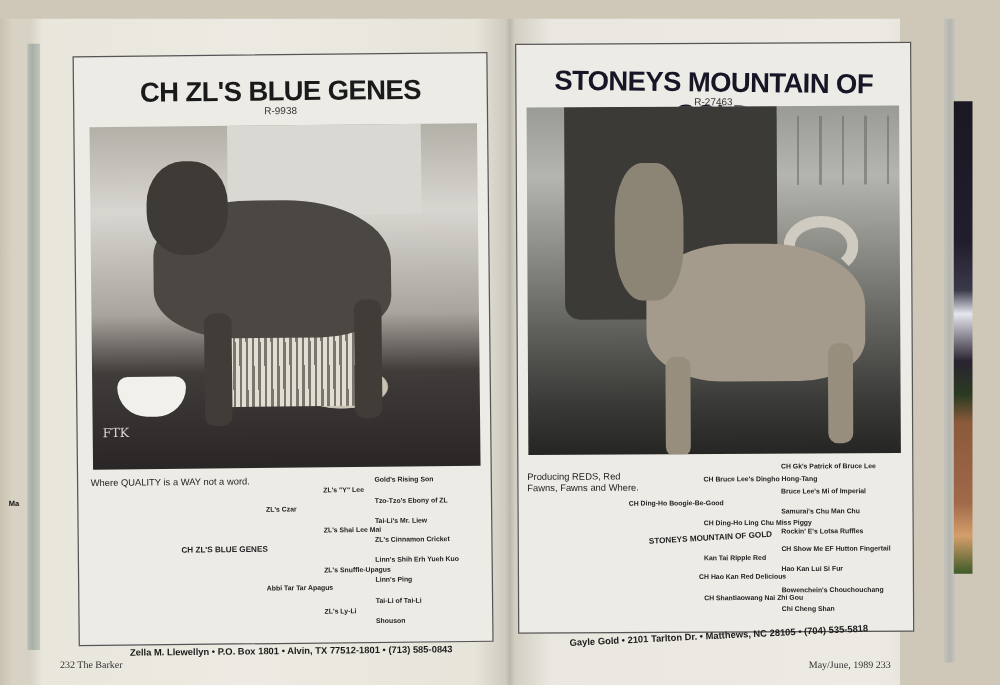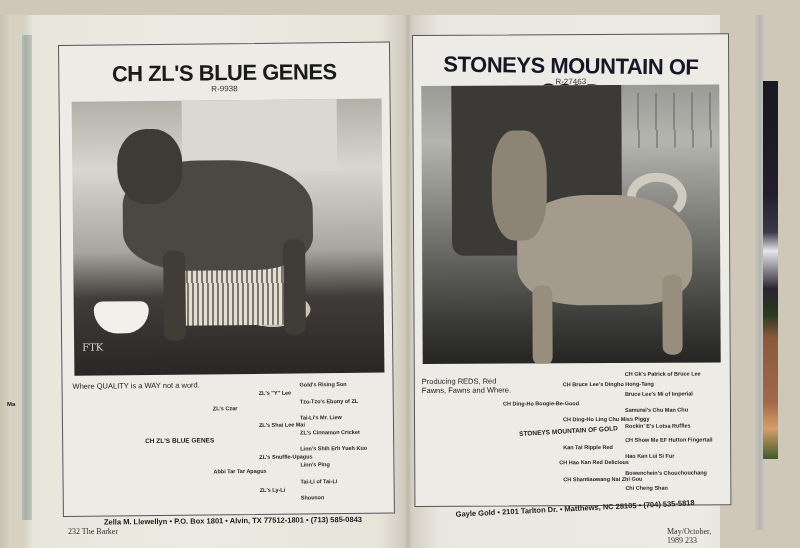--- a/index.html
+++ b/index.html
@@ -48,21 +48,21 @@
     .tail{position:absolute;left:205px;top:88px;width:42px;height:30px;border-radius:50%;border:9px solid #d0cbc0;border-bottom-color:transparent;}
     .legs-person{position:absolute;left:30px;top:0;width:170px;height:170px;background:#3b3a37;border-radius:0 0 12px 12px;}
     .fence{position:absolute;left:200px;top:8px;width:96px;height:55px;
       background:repeating-linear-gradient(90deg,transparent 0 16px,#6d6d68 16px 18px);opacity:.6;}
     .watermark{position:absolute;left:8px;top:240px;font-size:10px;color:#d9d6ce;font-family:"DejaVu Serif",serif;}
     .tagline{position:absolute;left:10px;top:336px;font-size:7.5px;color:#222;}
     .producing{position:absolute;left:7px;top:341px;width:90px;font-size:7.5px;line-height:9px;color:#222;}
     .ped{position:absolute;font-size:5.5px;font-weight:bold;color:#222;white-space:nowrap;}
     .ped.main{font-size:6.5px;}
     .contact{position:absolute;font-size:7.5px;font-weight:bold;color:#1a1a1a;white-space:nowrap;}
-    .folio{position:absolute;font-family:"Liberation Serif",serif;font-size:8px;color:#333;margin-left:20px;}
+    .folio{position:absolute;font-family:"Liberation Serif",serif;font-size:8px;color:#333;}
   </style>
 </head>
 <body>
 
 <div class="spread">
   <div class="edge-left"></div>
   <div class="ma">Ma</div>
   <div class="edge-right"></div>
   <div class="photo-strip"></div>
 
@@ -126,14 +126,14 @@
     <div class="ped" style="left:210px;top:356px;">Bruce Lee's Mi of Imperial</div>
     <div class="ped" style="left:210px;top:372px;">Samurai's Chu Man Chu</div>
     <div class="ped" style="left:210px;top:388px;">Rockin' E's Lotsa Ruffles</div>
     <div class="ped" style="left:210px;top:402px;">CH Show Me EF Hutton Fingertail</div>
     <div class="ped" style="left:210px;top:418px;">Hao Kan Lui Si Fur</div>
     <div class="ped" style="left:210px;top:435px;">Bowenchein's Chouchouchang</div>
     <div class="ped" style="left:210px;top:450px;">Chi Cheng Shan</div>
 
     <div class="contact" style="left:40px;top:474px;transform:rotate(-2.5deg);transform-origin:0 0;">Gayle Gold  •  2101 Tarlton Dr.  •  Matthews, NC 28105  •  (704) 535-5818</div>
   </div>
-  <div class="folio" style="left:647px;top:512px;">May/October, 1989   233</div>
+  <div class="folio" style="left:647px;top:512px;">May/June, 1989   233</div>
 </div>
 
 </body></html>

